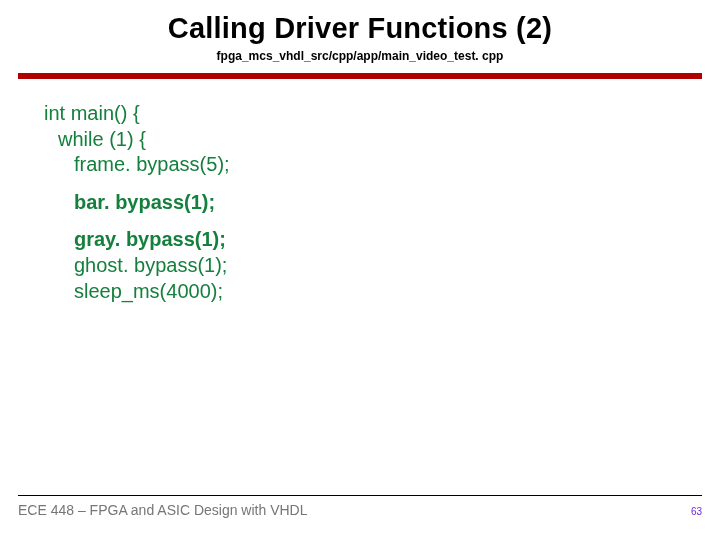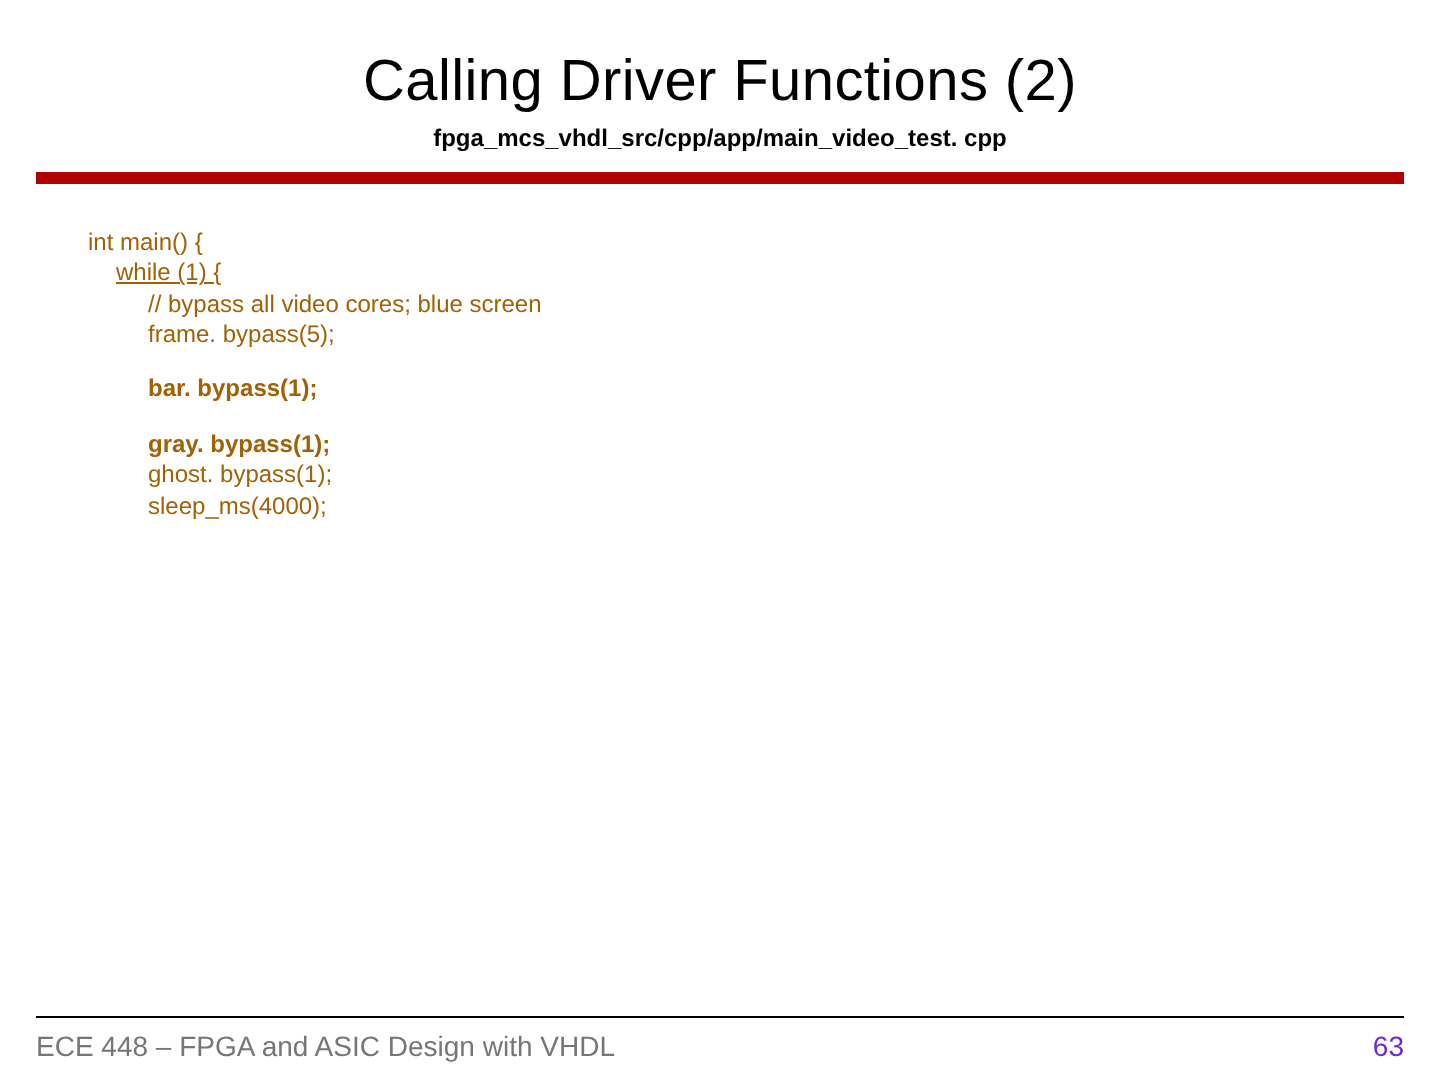--- a/index.html
+++ b/index.html
@@ -6,48 +6,47 @@
   html, body { width: 720px; height: 540px; background: #fff; font-family: Arial, Helvetica, sans-serif; }
   .slide {
     width: 720px;
     height: 540px;
     position: relative;
     background: #fff;
   }
   .title {
     text-align: center;
     font-size: 29px;
-    font-weight: normal;
+    font-weight: bold;
     color: #000;
     padding-top: 12px;
     letter-spacing: 0.2px;
-    margin-top: 13px;
   }
   .subtitle {
     text-align: center;
     font-size: 12px;
     font-weight: bold;
     color: #000;
     margin-top: 4px;
   }
   .hr-bar {
     width: 684px;
     height: 6px;
     background: #b00000;
     margin: 10px auto 0 auto;
   }
   .content {
     margin-top: 22px;
     margin-left: 44px;
-    font-size: 12px;
-    color: #a16207;
+    font-size: 20px;
+    color: #15803d;
     line-height: 1.28;
   }
   .l0 {}
-  .l1 { padding-left: 14px; text-decoration: underline; }
+  .l1 { padding-left: 14px; }
   .l2 { padding-left: 30px; }
   .bold { font-weight: bold; margin-top: 12px; }
   .footer {
     position: absolute;
     left: 0;
     right: 0;
     bottom: 22px;
     padding: 0 18px;
   }
   .footer-line {
@@ -58,37 +57,36 @@
     display: flex;
     justify-content: space-between;
     align-items: baseline;
     gap: 36px;
   }
   .footer-left {
     font-size: 14px;
     color: #767676;
   }
   .footer-right {
-    font-size: 14px;
+    font-size: 10px;
     color: #6d28d9;
   }
 </style>
 </head>
 <body>
 
 <div class="slide">
 
   <div class="title">Calling Driver Functions (2)</div>
   <div class="subtitle">fpga_mcs_vhdl_src/cpp/app/main_video_test. cpp</div>
   <div class="hr-bar"></div>
 
   <div class="content">
     <div class="l0">int main() {</div>
     <div class="l1">while (1) {</div>
-    <div class="l2">// bypass all video cores; blue screen</div>
     <div class="l2">frame. bypass(5);</div>
     <div class="l2 bold">bar. bypass(1);</div>
     <div class="l2 bold">gray. bypass(1);</div>
     <div class="l2">ghost. bypass(1);</div>
     <div class="l2">sleep_ms(4000);</div>
   </div>
 
   <div class="footer">
     <div class="footer-line"></div>
     <div class="footer-row">

